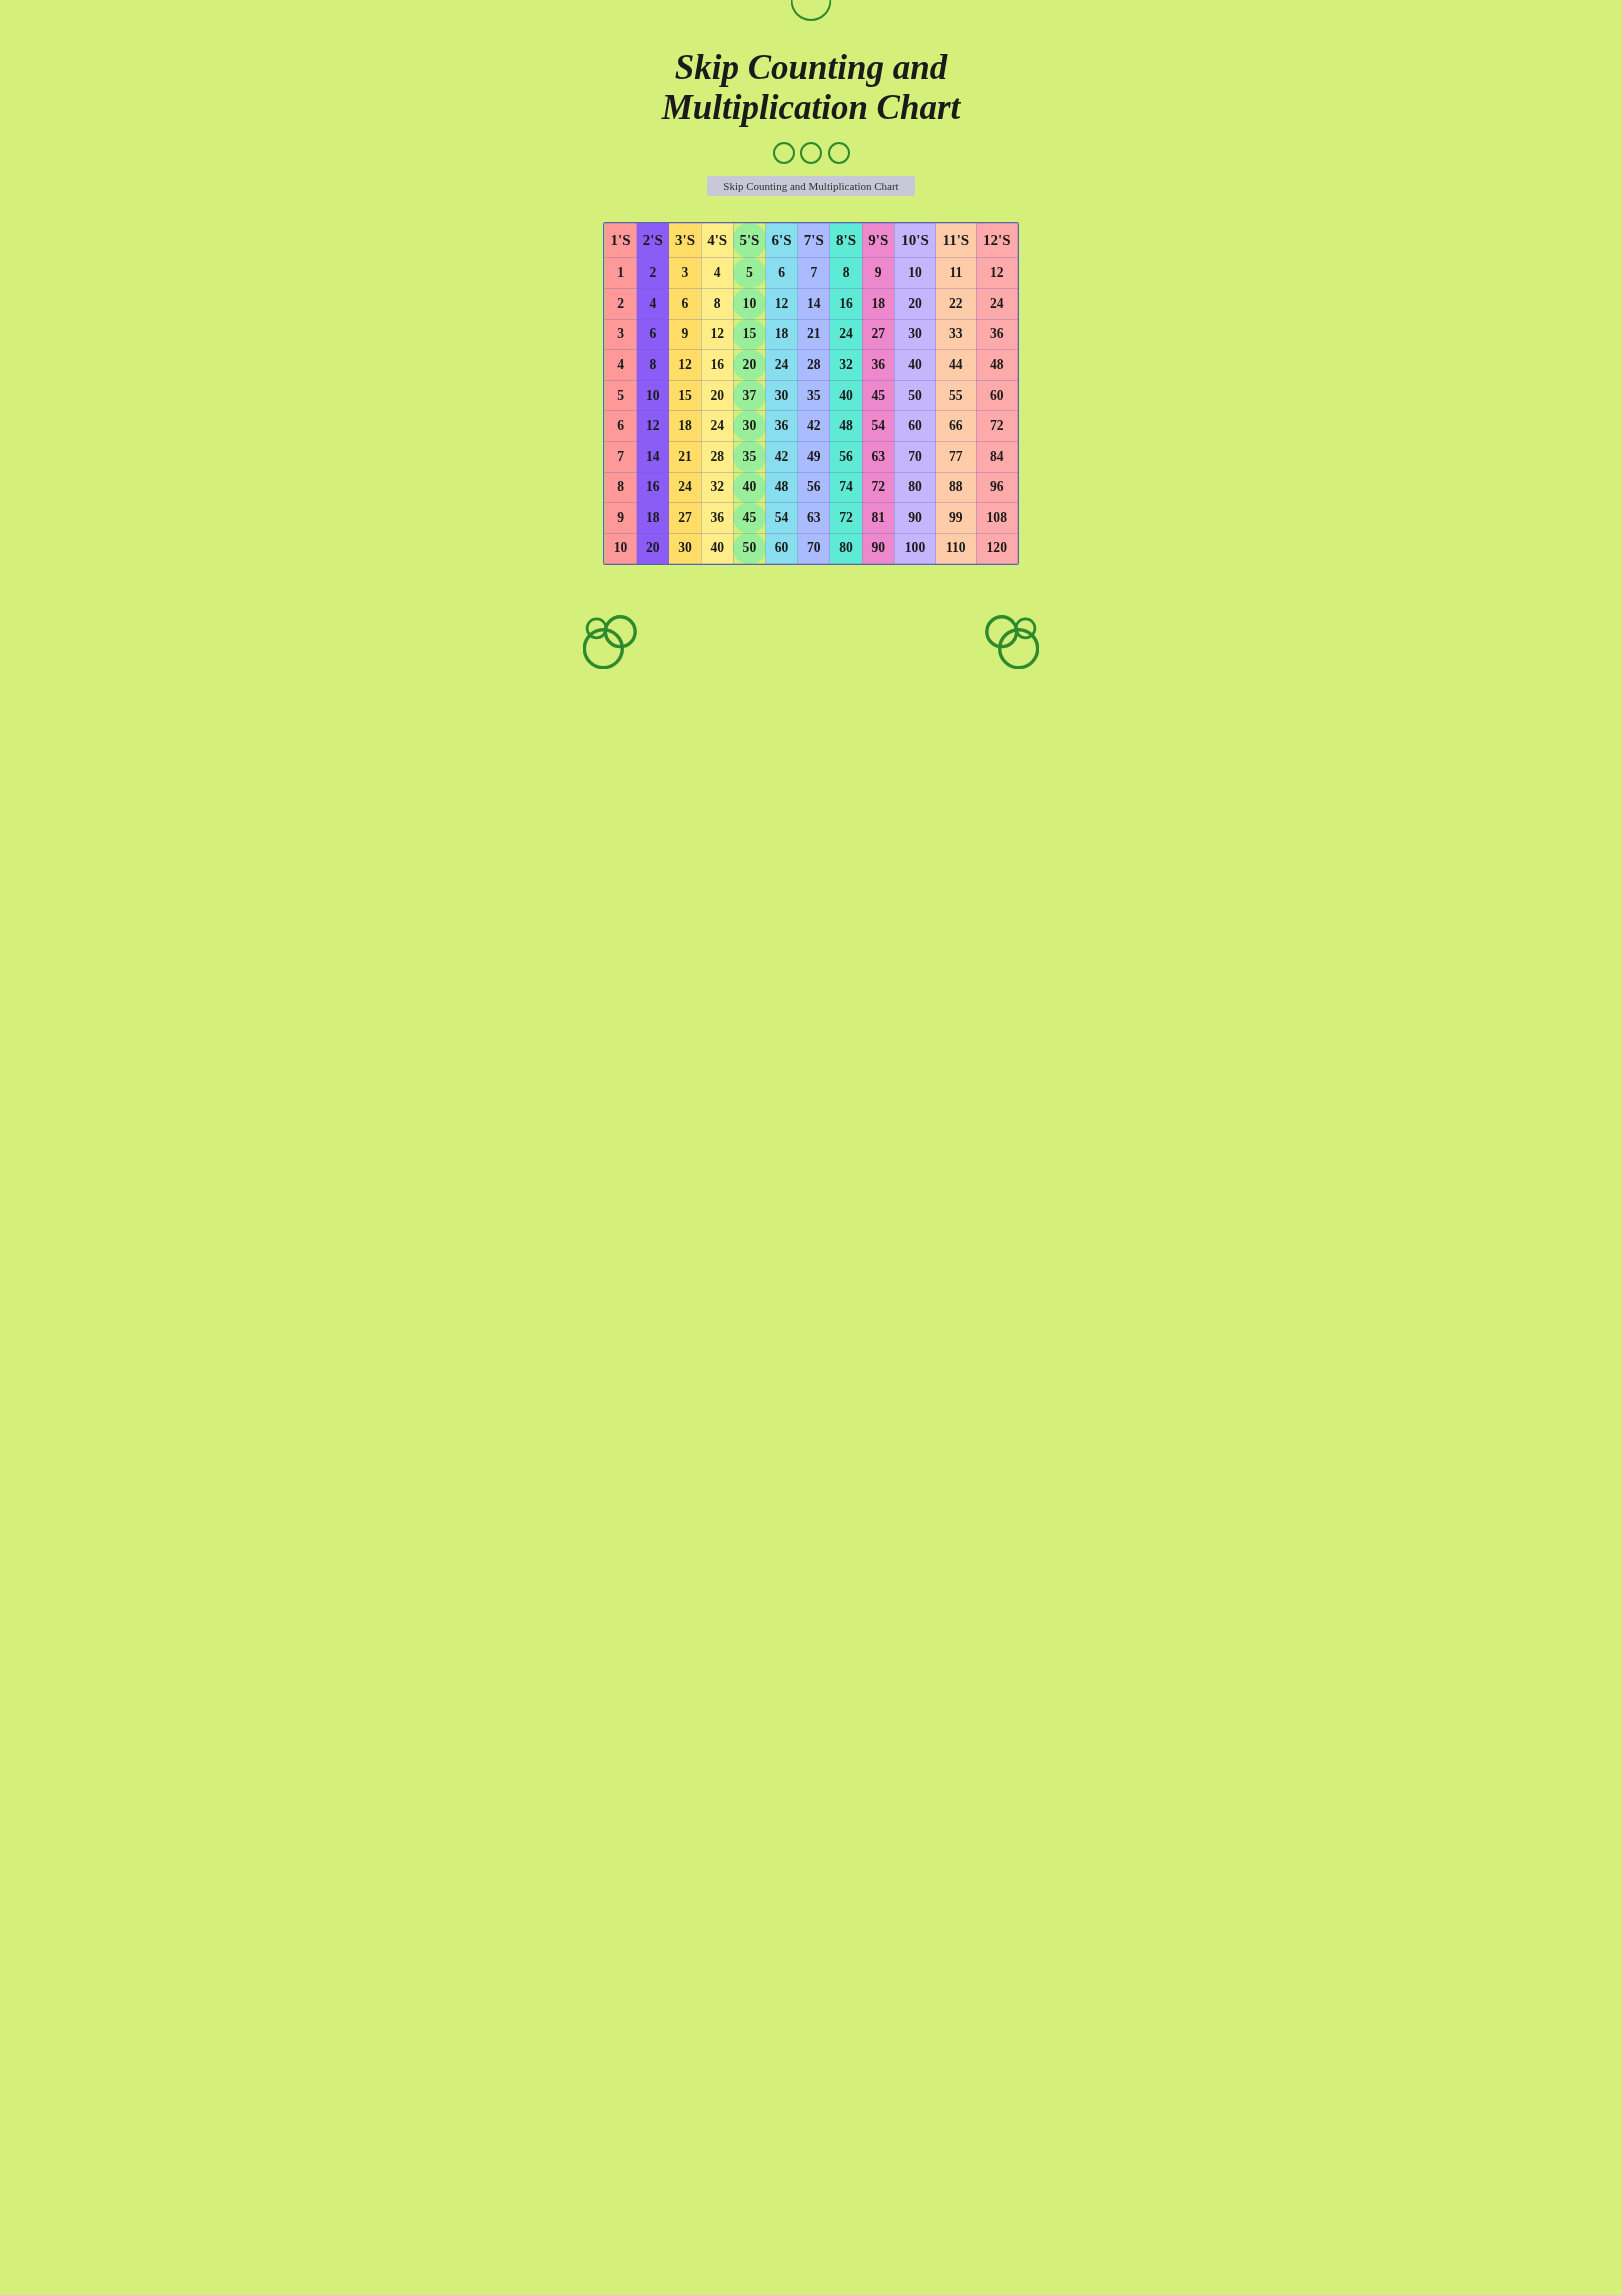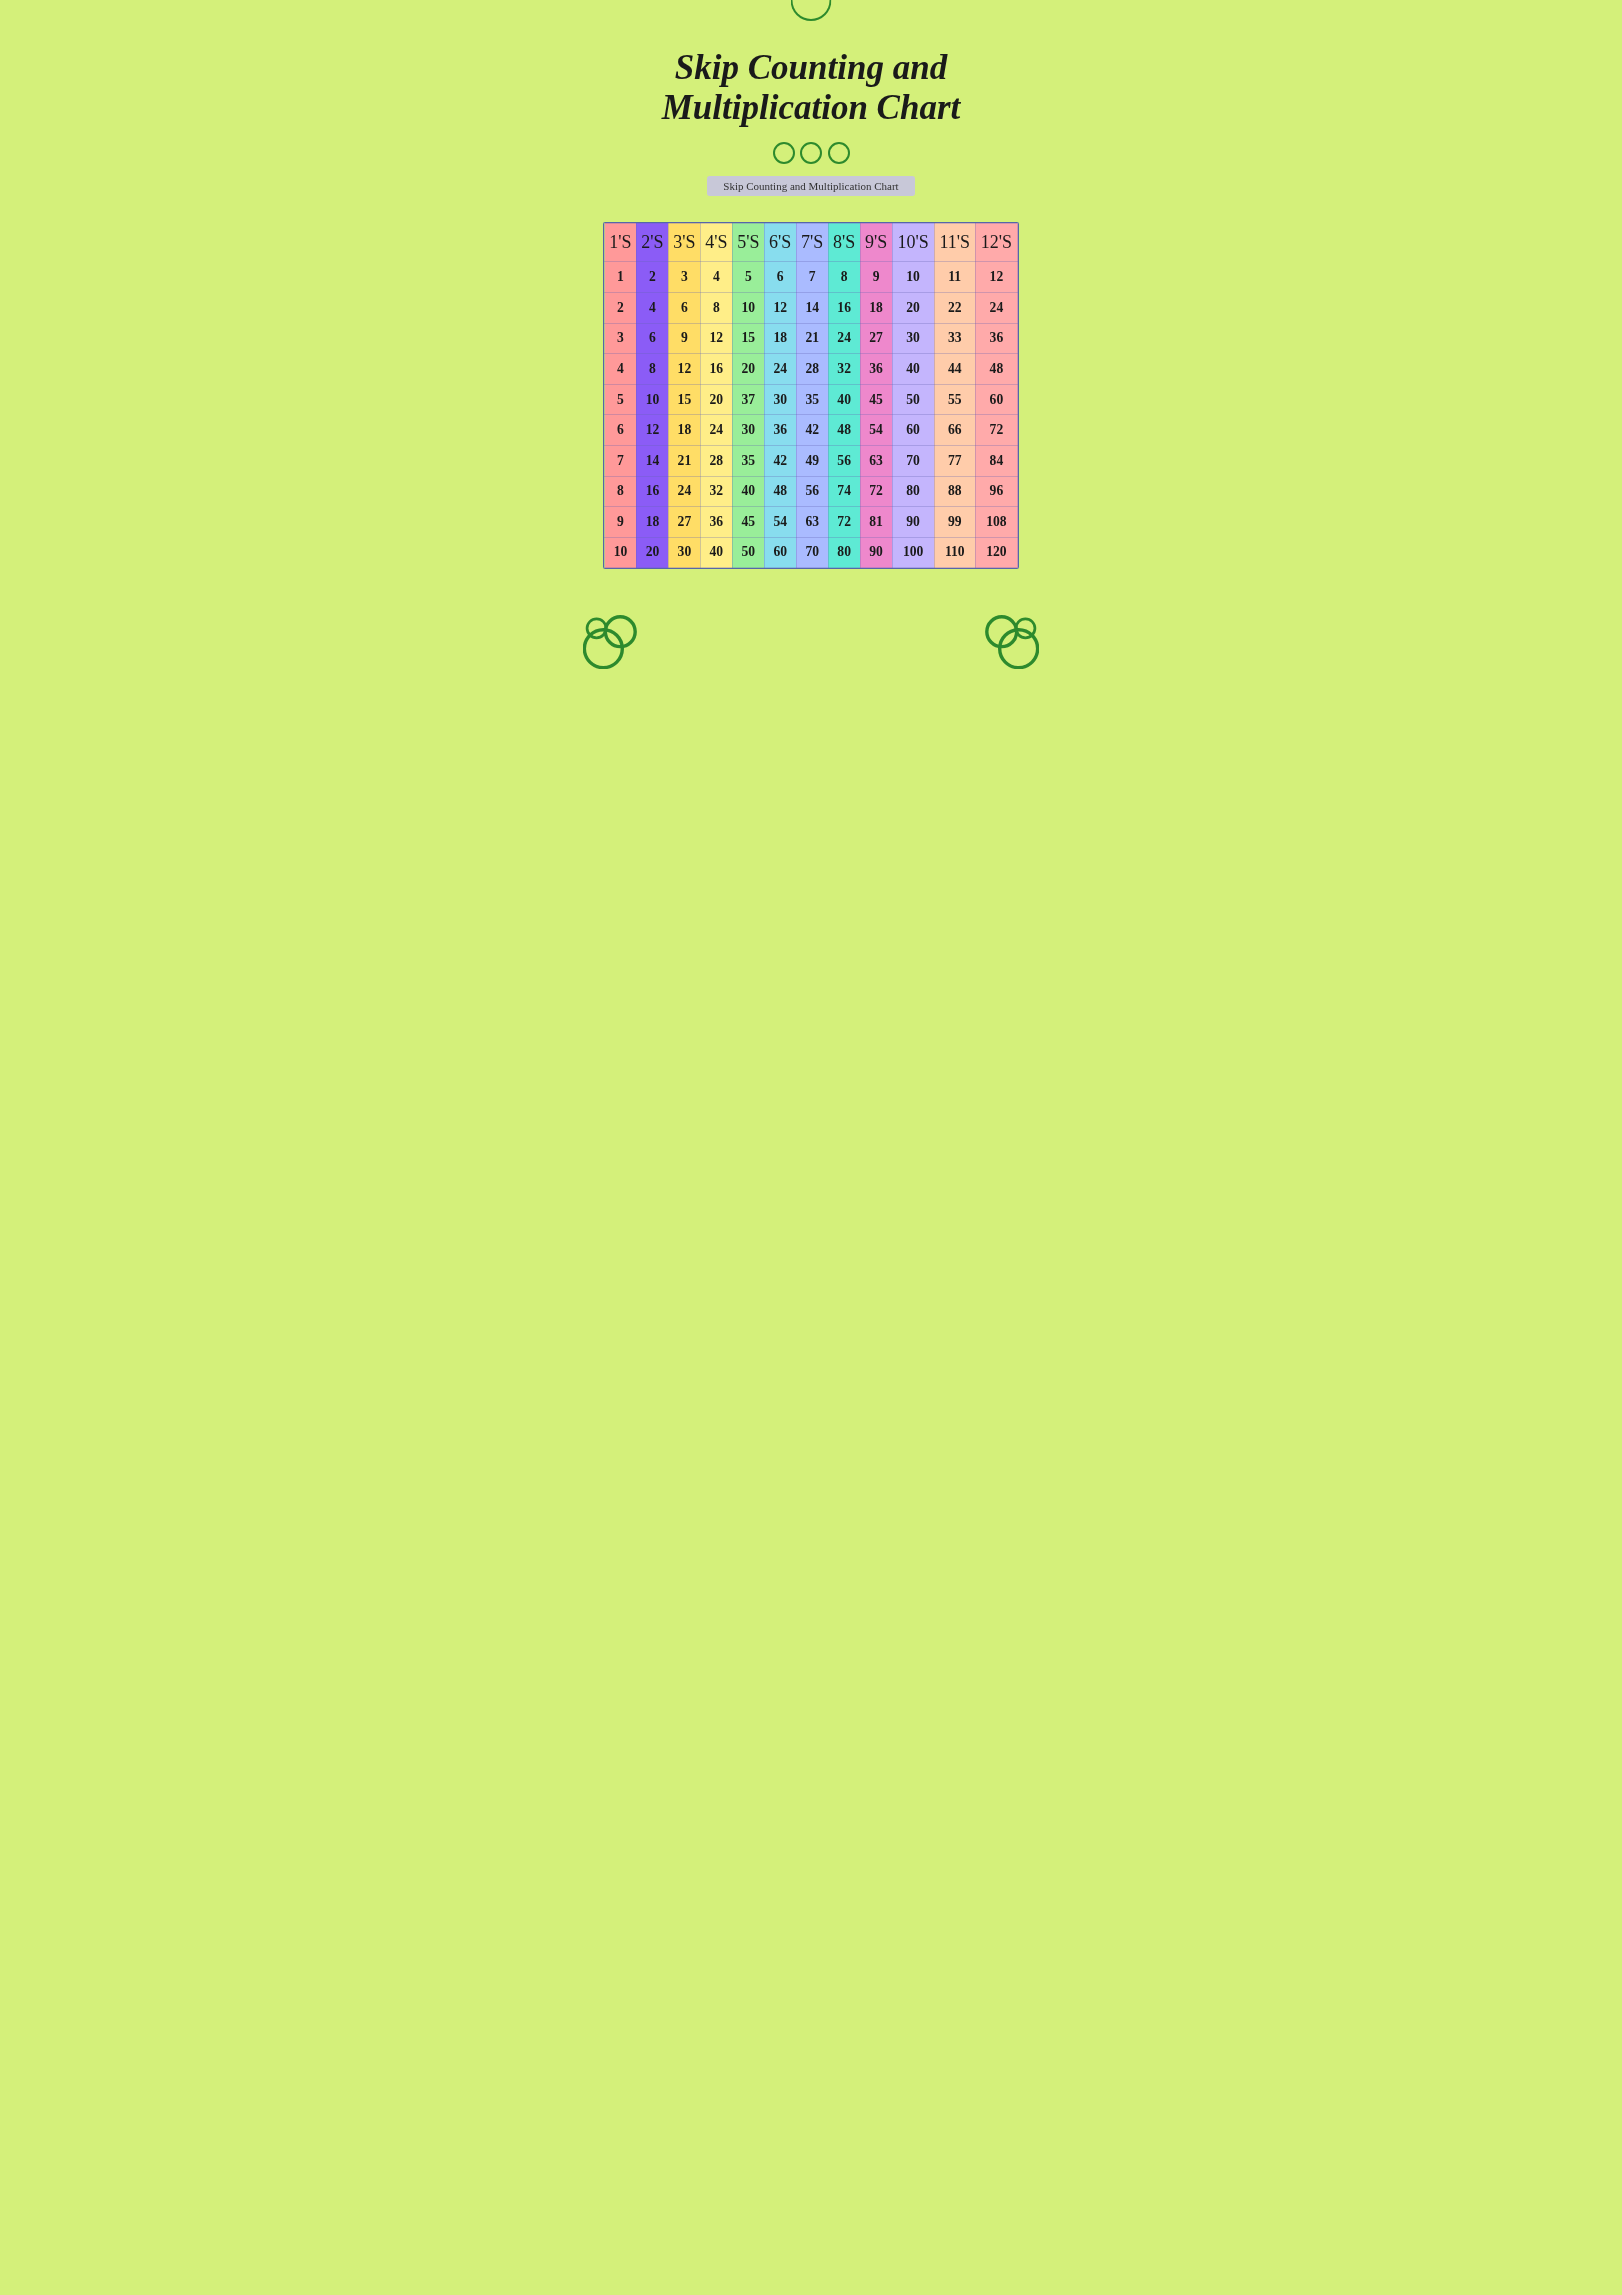--- a/index.html
+++ b/index.html
@@ -105,31 +105,31 @@
       padding: 6.8px 2.7px;
       font-size: 15px;
       font-weight: 800;
       color: #1a1a1a;
       border: 0.7px solid rgba(100,100,180,0.3);
       font-family: 'Georgia', serif;
     }
 
     
     .header-row td {
-      font-size: 18px;
-      font-weight: 400;
+      font-size: 15px;
+      font-weight: 700;
       padding: 8.2px 2.7px;
     }
 
     
     .col-1  { background-color: #ff9999; }
     .col-2  { background-color: #8b5cf6; }
     .col-3  { background-color: #ffdd66; }
     .col-4  { background-color: #ffee88; }
-    .col-5  { background-color: #99ee99; }
+    .col-5  { background-color: #99ee99; border-radius: 16px; }
     .col-6  { background-color: #88ddee; }
     .col-7  { background-color: #aabbff; }
     .col-8  { background-color: #5eead4; margin-top: 28px; }
     .col-9  { background-color: #ee88cc; }
     .col-10 { background-color: #c4b5fd; }
     .col-11 { background-color: #ffccaa; }
     .col-12 { background-color: #ffaaaa; margin-top: 7px; }
 
     
     tr:not(.header-row) td {

